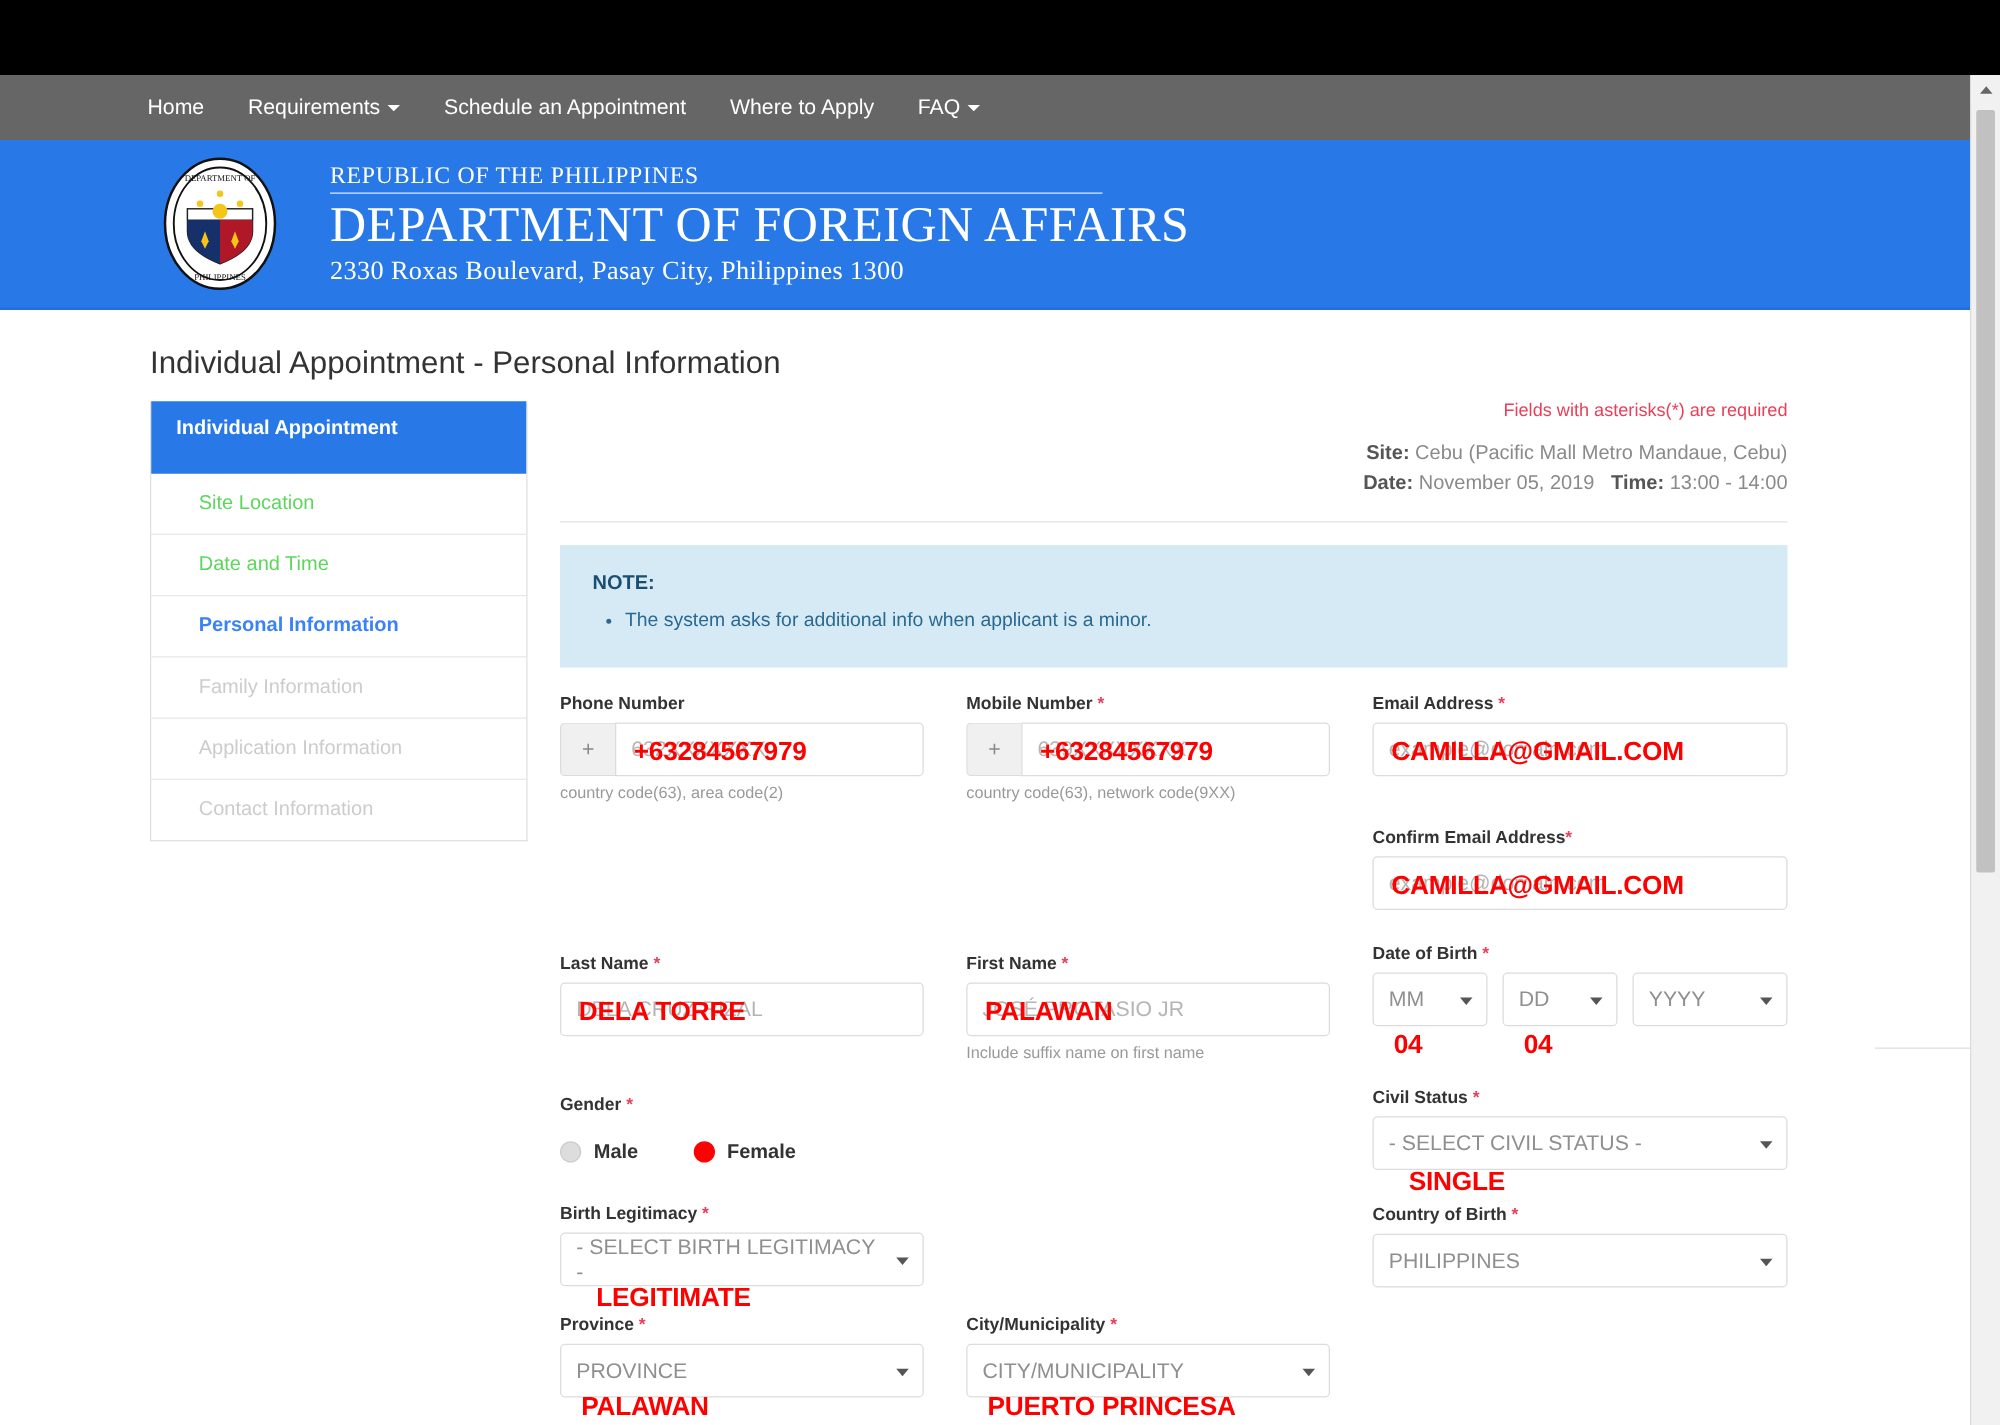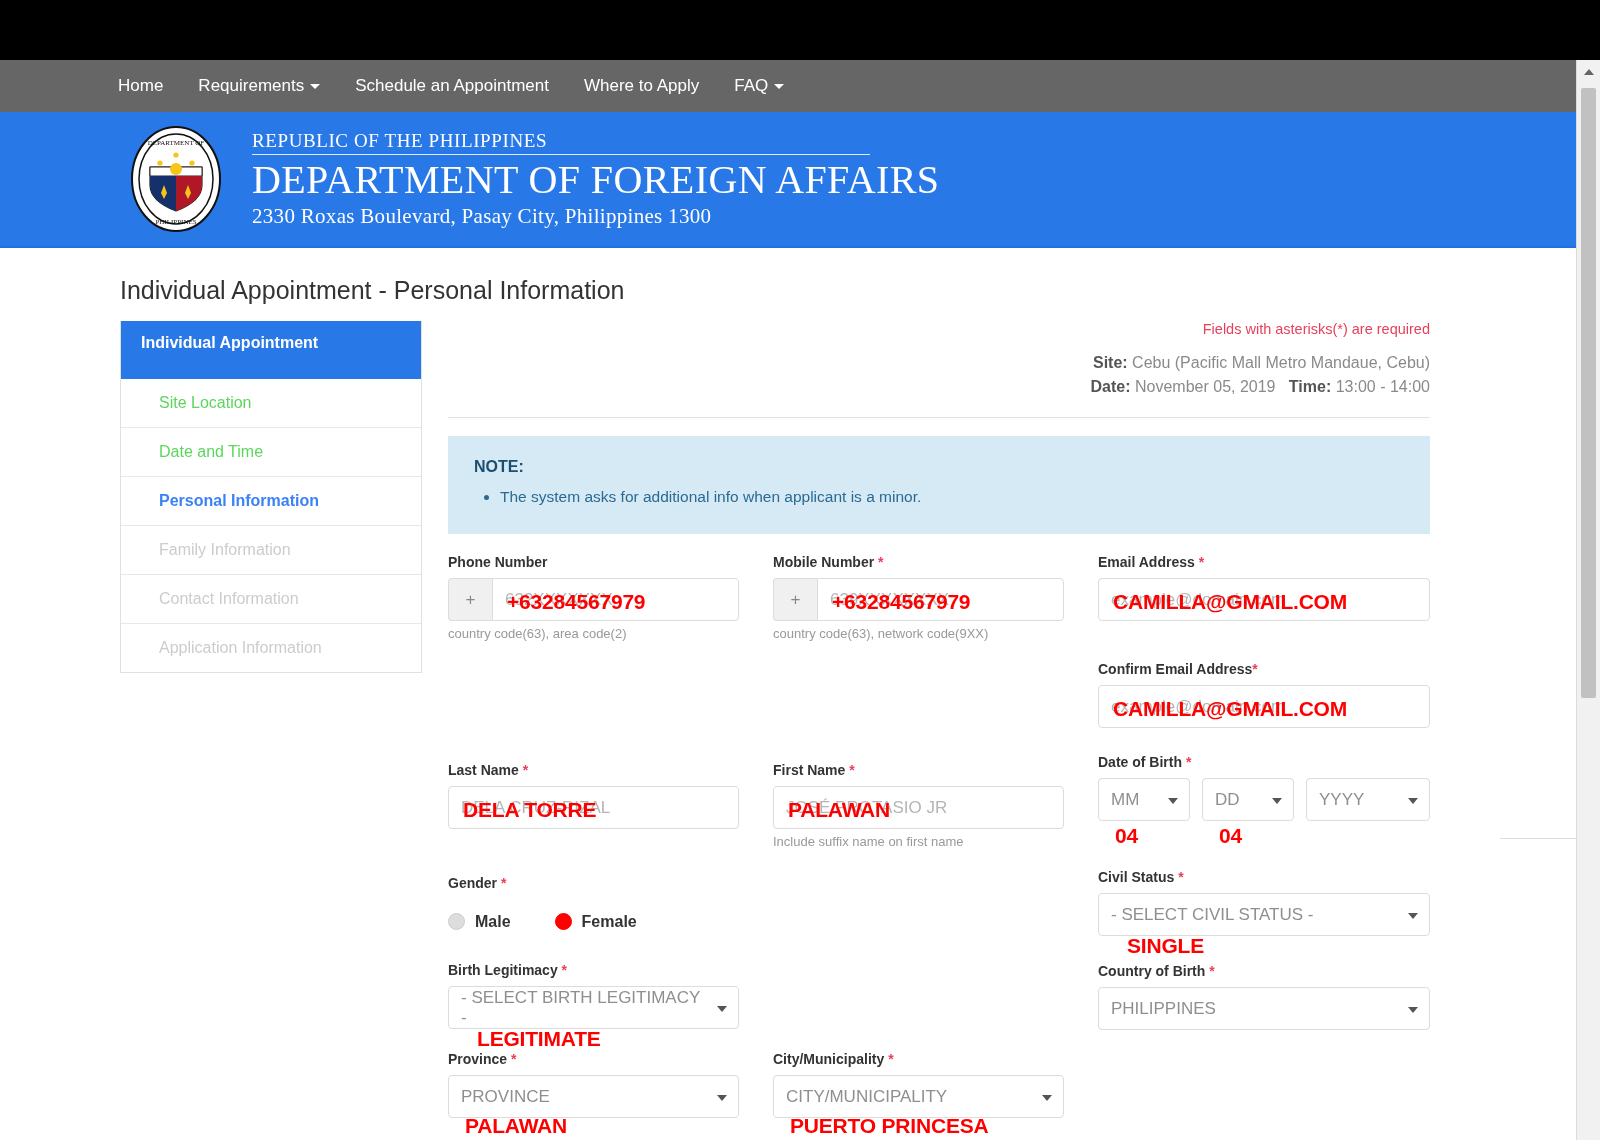--- a/index.html
+++ b/index.html
@@ -60,21 +60,21 @@
     display: flex;
     align-items: center;
     padding-left: 120px;
     border-bottom: 2px solid #1f6fe0;
   }
   .seal {
     width: 112px; height: 112px;
     flex: 0 0 112px;
     position: relative;
   }
-  .header-text { margin-left: 20px; color: #ffffff; }
+  .header-text { margin-left: 32px; color: #ffffff; }
   .hdr-line1 {
     font-family: "Liberation Serif", serif;
     font-size: 19px;
     letter-spacing: 0.6px;
     padding-bottom: 2px;
     border-bottom: 1px solid rgba(255,255,255,0.85);
     display: inline-block;
     width: 618px;
   }
   .hdr-line2 {
@@ -385,22 +385,22 @@
     <div class="page-title">Individual Appointment - Personal Information</div>
 
     <div class="content-row">
 
       <div class="sidebar">
         <div class="side-head">Individual Appointment</div>
         <div class="side-item side-done">Site Location</div>
         <div class="side-item side-done">Date and Time</div>
         <div class="side-item side-active">Personal Information</div>
         <div class="side-item side-disabled">Family Information</div>
+        <div class="side-item side-disabled">Application Information</div>
         <div class="side-item side-disabled">Contact Information</div>
-        <div class="side-item side-disabled">Application Information</div>
       </div>
 
       <div class="formcol">
 
         <div class="req-note">Fields with asterisks(*) are required</div>
 
         <div class="meta">
           <div>
             <b>Site:</b>
             <span>Cebu (Pacific Mall Metro Mandaue, Cebu)</span>

